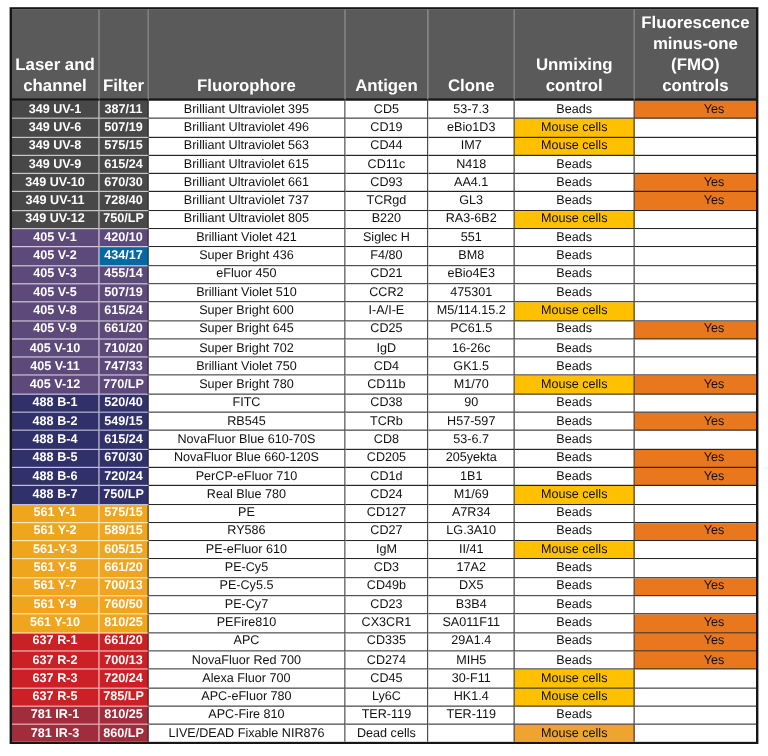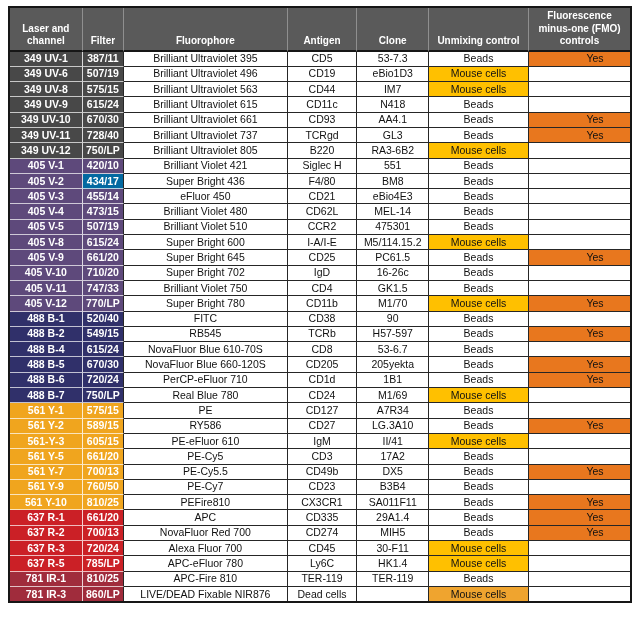--- a/index.html
+++ b/index.html
@@ -15,21 +15,21 @@
     box-sizing:border-box;
   }
   table{
     border-collapse:separate;border-spacing:0;
     table-layout:fixed;width:100%;
   }
   col.c1{width:72px}col.c2{width:41px}col.c3{width:162px}
   col.c4{width:69px}col.c5{width:71px}col.c6{width:99px}col.c7{width:100px}
   th{
     background:#5a5a5a;color:#ffffff;
-    font-size:10px;font-weight:bold;
+    font-size:14px;font-weight:bold;
     vertical-align:bottom;text-align:center;
     padding:2px 1px 2px 1px;line-height:1.25;
     border-right:1px solid #8f8f8f;
     border-bottom:2px solid #161616;
   }
   th:last-child{border-right:none;}
   td{
     font-size:10.5px;color:#111111;
     text-align:center;vertical-align:middle;
     height:14.3px;line-height:1.05;
@@ -157,29 +157,20 @@
         <tr>
     <td class="c-laser" style="background: rgb(94, 73, 123); margin-left: 28px;">405 V-3</td>
     <td class="c-filter" style="background: rgb(94, 73, 123);">455/14</td>
     <td>eFluor 450</td>
     <td>CD21</td>
     <td>eBio4E3</td>
     <td>Beads</td>
     <td></td>
   </tr>
         <tr>
-    <td class="c-laser" style="background: rgb(94, 73, 123);">405 V-4</td>
-    <td class="c-filter" style="background: rgb(94, 73, 123);">473/15</td>
-    <td>Brilliant Violet 480</td>
-    <td>CD62L</td>
-    <td>MEL-14</td>
-    <td>Beads</td>
-    <td></td>
-  </tr>
-        <tr>
     <td class="c-laser" style="background: rgb(94, 73, 123);">405 V-5</td>
     <td class="c-filter" style="background: rgb(94, 73, 123);">507/19</td>
     <td>Brilliant Violet 510</td>
     <td>CCR2</td>
     <td>475301</td>
     <td>Beads</td>
     <td></td>
   </tr>
         <tr>
     <td class="c-laser" style="background: rgb(94, 73, 123);">405 V-8</td>

